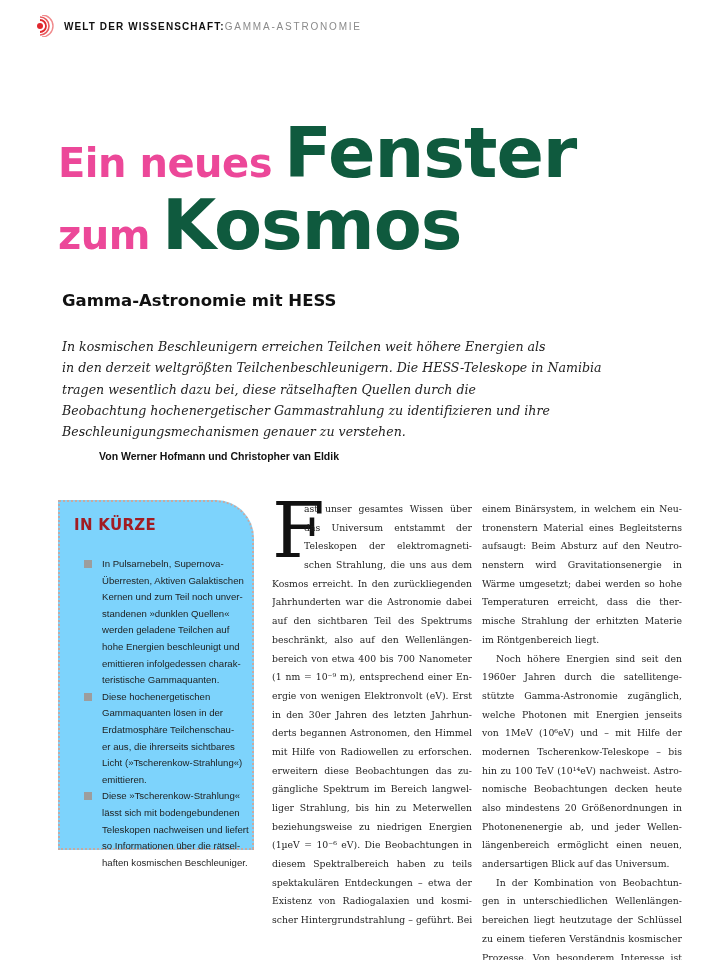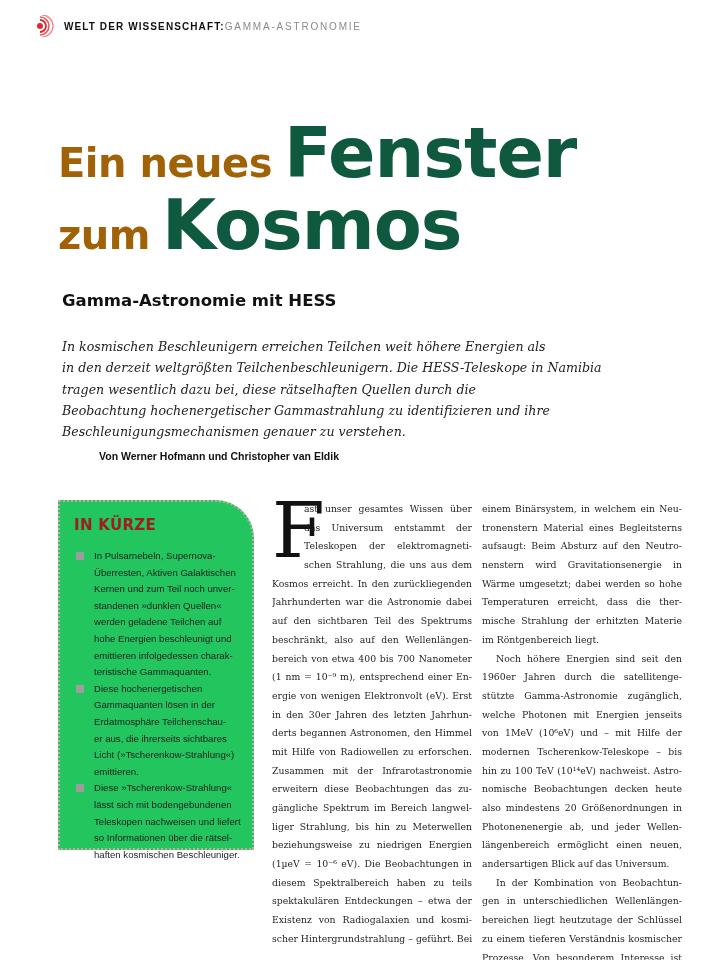--- a/index.html
+++ b/index.html
@@ -9,36 +9,36 @@
     font-family: "DejaVu Serif", serif; color: #1a1a1a;
   }
   .header { position: absolute; left: 36px; top: 12px; height: 28px; display: flex; align-items: center; }
   .logo { width: 22px; height: 22px; margin-right: 6px; }
   .hdr-text { font-family: Liberation Sans, sans-serif; font-size: 10px; letter-spacing: 1.1px; }
   .hdr-bold { font-weight: bold; color: #111; }
   .hdr-light { color: #8a8a8a; letter-spacing: 1.8px; }
 
   .title { position: absolute; left: 58px; top: 118px; font-family: "DejaVu Sans", sans-serif; font-weight: bold; line-height: 1; }
   .t-row { display: flex; align-items: baseline; white-space: nowrap; }
-  .t-small { font-size: 40px; color: #a16207; letter-spacing: -0.5px; }
+  .t-small { font-size: 40px; color: #ec4899; letter-spacing: -0.5px; }
   .t-big { font-size: 70px; color: #0f5a3e; letter-spacing: -1px; margin-left: 12px; }
   .t-row1 { height: 76px; }
   .t-row2 { height: 82px; margin-top: -4px; }
 
   .subtitle { position: absolute; left: 62px; top: 291px; font-family: "DejaVu Sans", sans-serif; font-weight: bold; font-size: 16.5px; color: #111; }
   .lead { position: absolute; left: 62px; top: 336px; width: 560px; font-family: "DejaVu Serif", serif; font-style: italic; font-size: 12.6px; line-height: 21.3px; color: #222; }
   .lead span { display: block; white-space: nowrap; }
   .byline { position: absolute; left: 62px; top: 450px; font-family: "Liberation Sans", sans-serif; font-weight: bold; font-size: 10.5px; color: #111; margin-left: 37px; }
 
   .box {
     position: absolute; left: 58px; top: 500px; width: 196px; height: 350px;
-    background: #22c55e; border: 2px dotted #c9a9a0; border-top-right-radius: 38px; box-sizing: border-box;
+    background: #7dd3fc; border: 2px dotted #c9a9a0; border-top-right-radius: 38px; box-sizing: border-box;
   }
   .box-title { position: absolute; left: 14px; top: 14px; font-family: "DejaVu Sans", sans-serif; font-weight: bold; font-size: 15px; color: #a11c22; letter-spacing: 0.3px; }
-  .box-list { position: absolute; left: 12px; top: 42px; width: 178px; margin: 4px; padding: 0; list-style: none; }
+  .box-list { position: absolute; left: 12px; top: 42px; width: 178px; margin: 12px; padding: 0; list-style: none; }
   .box-list li { position: relative; padding-left: 18px; font-family: "Liberation Sans", sans-serif; font-size: 9.6px; line-height: 16.6px; color: #1e1e1e; }
   .box-list li .ln { display: block; white-space: nowrap; }
   .bullet { position: absolute; left: 0; top: 4px; width: 8px; height: 8px; background: #9d9d9d; }
 
   .col { position: absolute; top: 500px; width: 200px; font-family: "DejaVu Serif", serif; font-size: 9.3px; line-height: 18.7px; color: #1f1f1f; }
   .col .ln { display: block; white-space: nowrap; text-align: justify; text-align-last: justify; height: 18.7px; overflow: hidden; }
   .col .ln.last { text-align-last: left; }
   .col .ln.indent { padding-left: 14px; }
   .col1 { left: 272px; }
   .col2 { left: 482px; }
@@ -126,21 +126,20 @@
   <span class="ln">Kosmos erreicht. In den zurückliegenden</span>
   <span class="ln">Jahrhunderten war die Astronomie dabei</span>
   <span class="ln">auf den sichtbaren Teil des Spektrums</span>
   <span class="ln">beschränkt, also auf den Wellenlängen-</span>
   <span class="ln">bereich von etwa 400 bis 700 Nanometer</span>
   <span class="ln">(1 nm = 10⁻⁹ m), entsprechend einer En-</span>
   <span class="ln">ergie von wenigen Elektronvolt (eV). Erst</span>
   <span class="ln">in den 30er Jahren des letzten Jahrhun-</span>
   <span class="ln">derts begannen Astronomen, den Himmel</span>
   <span class="ln">mit Hilfe von Radiowellen zu erforschen.</span>
-  <span class="ln">Zusammen mit der Infrarotastronomie</span>
   <span class="ln">erweitern diese Beobachtungen das zu-</span>
   <span class="ln">gängliche Spektrum im Bereich langwel-</span>
   <span class="ln">liger Strahlung, bis hin zu Meterwellen</span>
   <span class="ln">beziehungsweise zu niedrigen Energien</span>
   <span class="ln">(1µeV = 10⁻⁶ eV). Die Beobachtungen in</span>
   <span class="ln">diesem Spektralbereich haben zu teils</span>
   <span class="ln">spektakulären Entdeckungen – etwa der</span>
   <span class="ln">Existenz von Radiogalaxien und kosmi-</span>
   <span class="ln">scher Hintergrundstrahlung – geführt. Bei</span>
 

